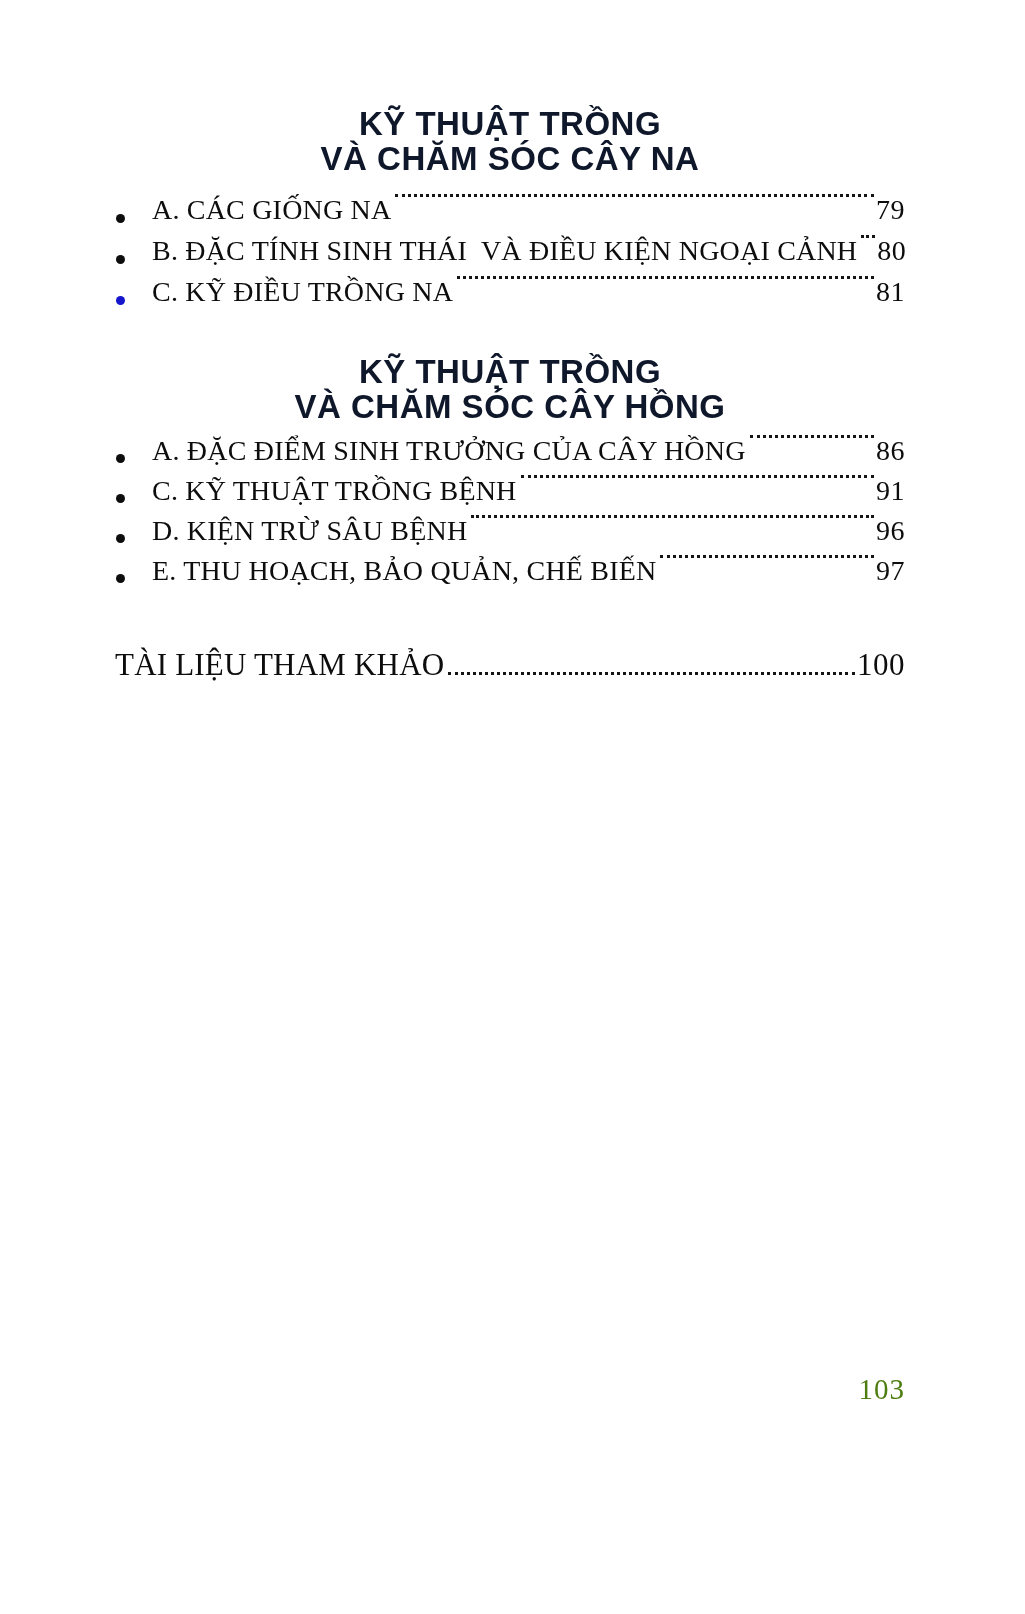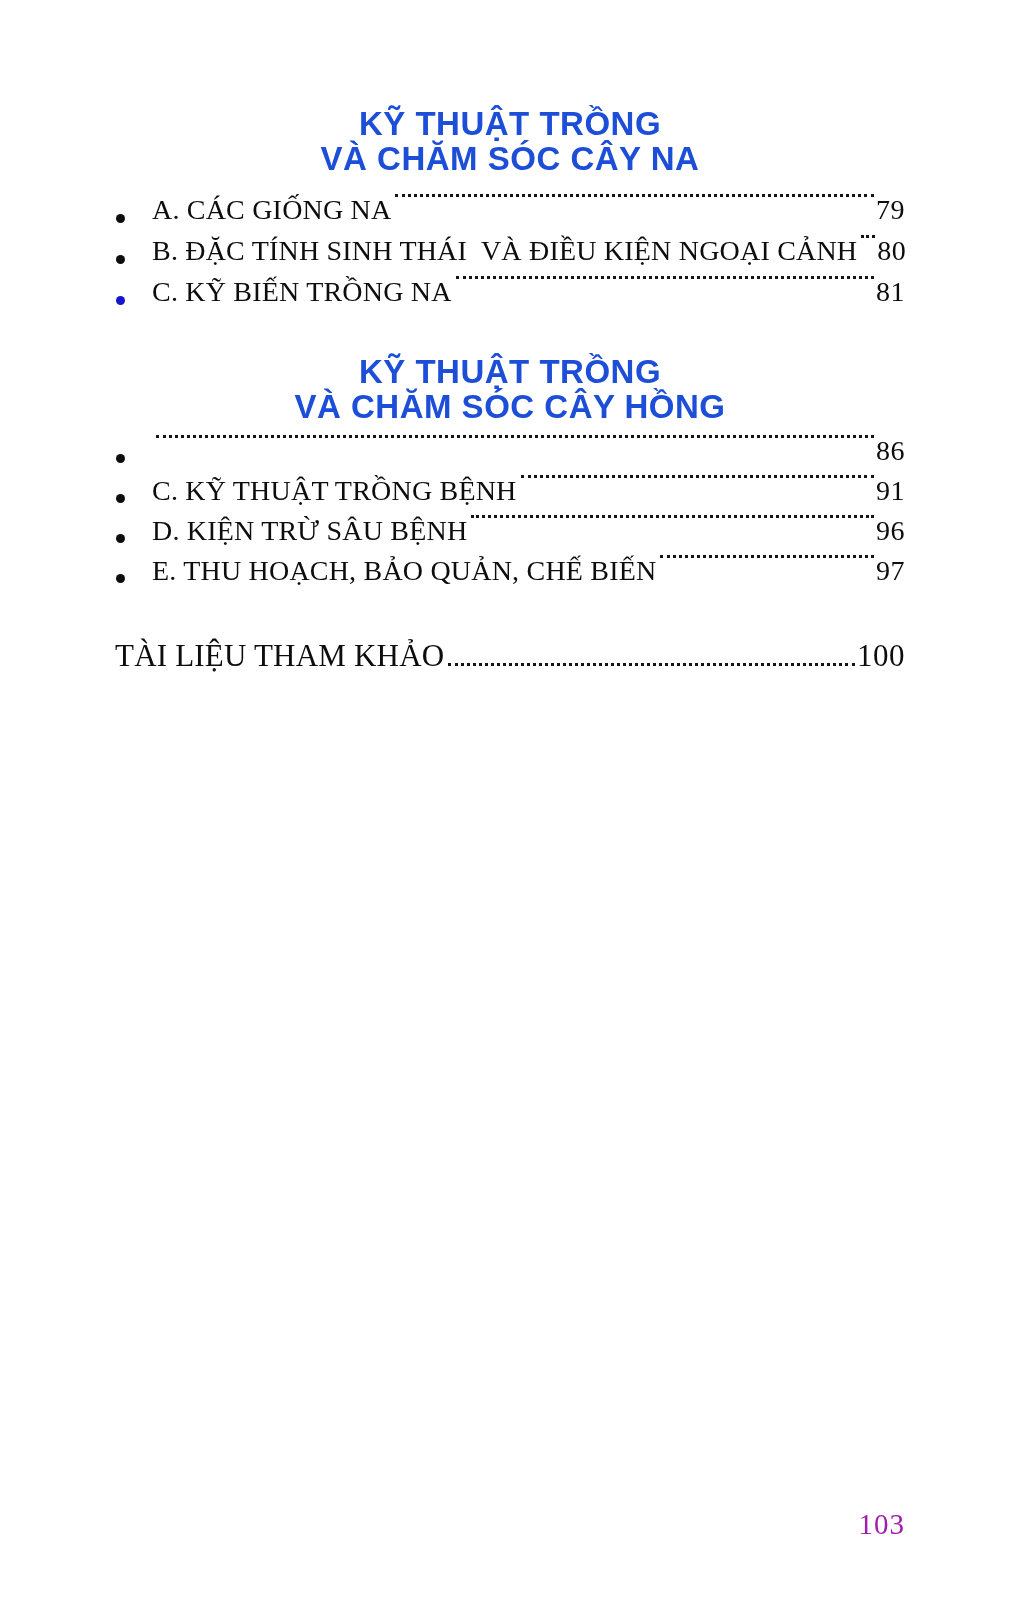--- a/index.html
+++ b/index.html
@@ -20,21 +20,21 @@
     width: 790px;
   }
   .section-heading {
     margin: 0;
     text-align: center;
     font-family: "Liberation Sans", sans-serif;
     font-weight: bold;
     font-size: 33px;
     line-height: 35px;
     letter-spacing: 0.5px;
-    color: #1d4ed8;
+    color: #0f172a;
   }
   .section-heading span { display: block; }
   .heading-2 { margin-top: 37px; }
   .toc-list { margin-top: 18px; }
   .toc-list-2 { margin-top: 11px; }
   .toc-row {
     position: relative;
     display: flex;
     align-items: flex-start;
     height: 41px;
@@ -57,31 +57,31 @@
     flex: 1;
     min-width: 14px;
     border-bottom: 3px dotted #141414;
     margin: 0 2px 7px 4px;
   }
   .pnum { letter-spacing: 0.5px; }
   .refs-row {
     display: flex;
     align-items: flex-end;
     height: 44px;
-    margin-top: 35px;
+    margin-top: 44px;
     font-size: 31px;
   }
   .refs-row .leader { margin-bottom: 8px; }
   .folio {
     position: absolute;
-    top: 1508px;
+    top: 1373px;
     right: 120px;
     font-size: 29px;
     letter-spacing: 1px;
-    color: #a21caf;
+    color: #4d7c0f;
   }
 </style>
 </head>
 <body>
 
 <div class="page">
   <div class="content">
 
     <h1 class="section-heading">
       <span>KỸ THUẬT TRỒNG</span>
@@ -96,34 +96,35 @@
         <span class="pnum">79</span>
       </div>
       <div class="toc-row">
         <span class="bullet" style="background: rgb(13, 13, 13);"></span>
         <span class="label">B. ĐẶC TÍNH SINH THÁI  VÀ ĐIỀU KIỆN NGOẠI CẢNH</span>
         <span class="leader"></span>
         <span class="pnum">80</span>
       </div>
       <div class="toc-row">
         <span class="bullet" style="background: rgb(21, 21, 204);"></span>
-        <span class="label">C. KỸ BIẾN TRỒNG NA</span>
+        <span class="label">C. KỸ ĐIỀU TRỒNG NA</span>
         <span class="leader"></span>
         <span class="pnum">81</span>
       </div>
     </div>
 
     <h1 class="section-heading heading-2">
       <span>KỸ THUẬT TRỒNG</span>
       <span>VÀ CHĂM SÓC CÂY HỒNG</span>
     </h1>
 
     <div class="toc-list toc-list-2">
       <div class="toc-row">
         <span class="bullet" style="background: rgb(13, 13, 13);"></span>
+        <span class="label">A. ĐẶC ĐIỂM SINH TRƯỞNG CỦA CÂY HỒNG</span>
         <span class="leader"></span>
         <span class="pnum">86</span>
       </div>
       <div class="toc-row">
         <span class="bullet" style="background: rgb(13, 13, 13);"></span>
         <span class="label">C. KỸ THUẬT TRỒNG BỆNH</span>
         <span class="leader"></span>
         <span class="pnum">91</span>
       </div>
       <div class="toc-row">

